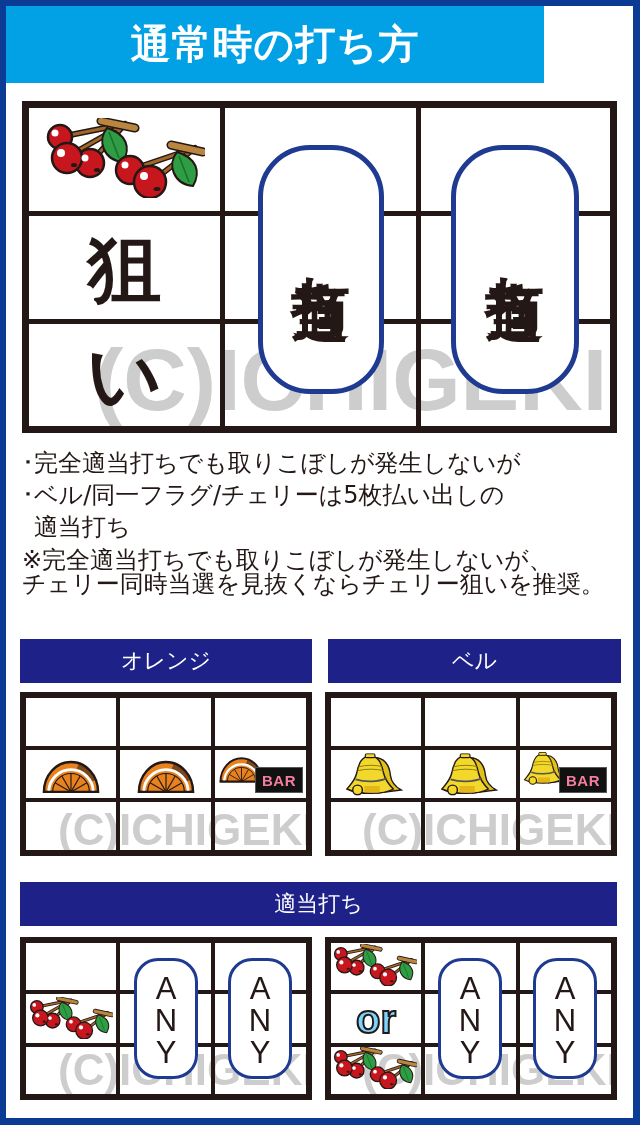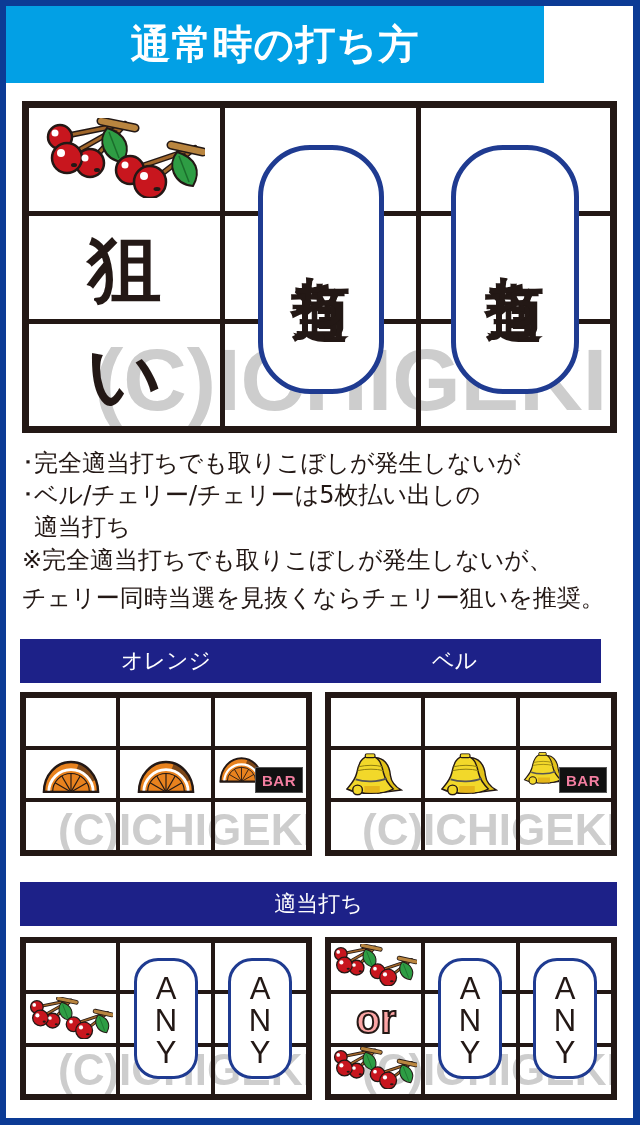--- a/index.html
+++ b/index.html
@@ -17,21 +17,21 @@
   .big-pill-text{font-size:58px;font-weight:bold;color:#231815;line-height:1;}
   .any-text{font-family:"Liberation Sans",sans-serif;font-size:31px;color:#231815;letter-spacing:-3px;line-height:1;}
   .aim{position:absolute;font-size:74px;font-weight:bold;color:#231815;display:flex;align-items:center;justify-content:center;z-index:4;line-height:1;}
   .sym{position:absolute;z-index:4;}
   .sym svg{width:100%;height:100%;display:block;}
   .note{position:absolute;left:22px;font-size:24px;line-height:30px;white-space:nowrap;color:#231815;}
   .sec-head{position:absolute;background:#1d2188;display:flex;align-items:center;justify-content:center;z-index:2;}
   .sec-head span{color:#fff;font-size:22px;}
   .bar{position:absolute;background:#111;border:1px solid #555;box-sizing:border-box;display:flex;align-items:center;justify-content:center;z-index:4;}
   .bar span{font-family:"Liberation Sans",sans-serif;font-weight:bold;font-size:15px;color:#f27ea0;letter-spacing:0.5px;}
-  .or-text{position:absolute;z-index:4;display:flex;align-items:center;justify-content:center;font-family:"Liberation Sans",sans-serif;font-weight:bold;font-size:40px;color:#fca5a5;-webkit-text-stroke:2px #231815;line-height:1;}
+  .or-text{position:absolute;z-index:4;display:flex;align-items:center;justify-content:center;font-family:"Liberation Sans",sans-serif;font-weight:bold;font-size:40px;color:#7dd3fc;-webkit-text-stroke:2px #231815;line-height:1;}
 </style>
 </head>
 <body>
 
 <svg width="0" height="0" style="position:absolute" aria-hidden="true">
   <defs>
     <symbol id="sym-cherry" viewBox="0 0 160 80">
       <g stroke-linecap="round">
         <path d="M15,19 L80,6 M20,40 L80,6 M45,45 L80,6" stroke="#231815" stroke-width="6" fill="none"></path>
         <path d="M15,19 L80,6 M20,40 L80,6 M45,45 L80,6" stroke="#a0662a" stroke-width="3" fill="none"></path>
@@ -117,24 +117,24 @@
 <div class="aim" style="left:29px;top:324px;width:191px;height:102px;">い</div>
 
 <div class="pill" style="left:258px;top:145px;width:126px;height:249px;">
   <span class="vtext big-pill-text">適当打ち</span>
 </div>
 <div class="pill" style="left:451px;top:145px;width:128px;height:249px;">
   <span class="vtext big-pill-text">適当打ち</span>
 </div>
 
 <div class="note" style="top:448px;">･完全適当打ちでも取りこぼしが発生しないが</div>
-<div class="note" style="top:480px;">･ベル/チェリー/チェリーは5枚払い出しの</div>
+<div class="note" style="top:480px;">･ベル/同一フラグ/チェリーは5枚払い出しの</div>
 <div class="note" style="top:512px;left:34px;">適当打ち</div>
 <div class="note" style="top:545px;">※完全適当打ちでも取りこぼしが発生しないが、</div>
-<div class="note" style="top:583px;">チェリー同時当選を見抜くならチェリー狙いを推奨。</div>
+<div class="note" style="top:569px;">チェリー同時当選を見抜くならチェリー狙いを推奨。</div>
 
 <div class="sec-head" style="left:20px;top:639px;width:292px;height:44px;">
   <span>オレンジ</span>
 </div>
 <div class="wm" style="left:58px;top:808px;font-size:44px;">(C)ICHIGEKI</div>
 <div class="frame sm" style="left:20px;top:692px;width:292px;height:164px;"></div>
 <div class="vl" style="left:116px;top:692px;width:4px;height:164px;"></div>
 <div class="vl" style="left:211px;top:692px;width:4px;height:164px;"></div>
 <div class="hl" style="left:20px;top:746px;width:292px;height:4px;"></div>
 <div class="hl" style="left:20px;top:798px;width:292px;height:4px;"></div>
@@ -151,21 +151,21 @@
   </div>
 <div class="sym" style="left:219px;top:752px;width:45px;height:32px;">
     <svg viewBox="0 0 60 40">
       <use href="#sym-orange"></use>
     </svg>
   </div>
 <div class="bar" style="left:255px;top:767px;width:48px;height:26px;">
   <span>BAR</span>
 </div>
 
-<div class="sec-head" style="left:308px;top:639px;width:293px;height:44px;">
+<div class="sec-head" style="left:328px;top:639px;width:293px;height:44px;">
   <span>ベル</span>
 </div>
 <div class="wm" style="left:362px;top:808px;font-size:44px;">(C)ICHIGEKI</div>
 <div class="frame sm" style="left:325px;top:692px;width:292px;height:164px;"></div>
 <div class="vl" style="left:421px;top:692px;width:4px;height:164px;"></div>
 <div class="vl" style="left:516px;top:692px;width:4px;height:164px;"></div>
 <div class="hl" style="left:325px;top:746px;width:292px;height:4px;"></div>
 <div class="hl" style="left:325px;top:798px;width:292px;height:4px;"></div>
 
 <div class="sym" style="left:345px;top:753px;width:58px;height:43px;">

